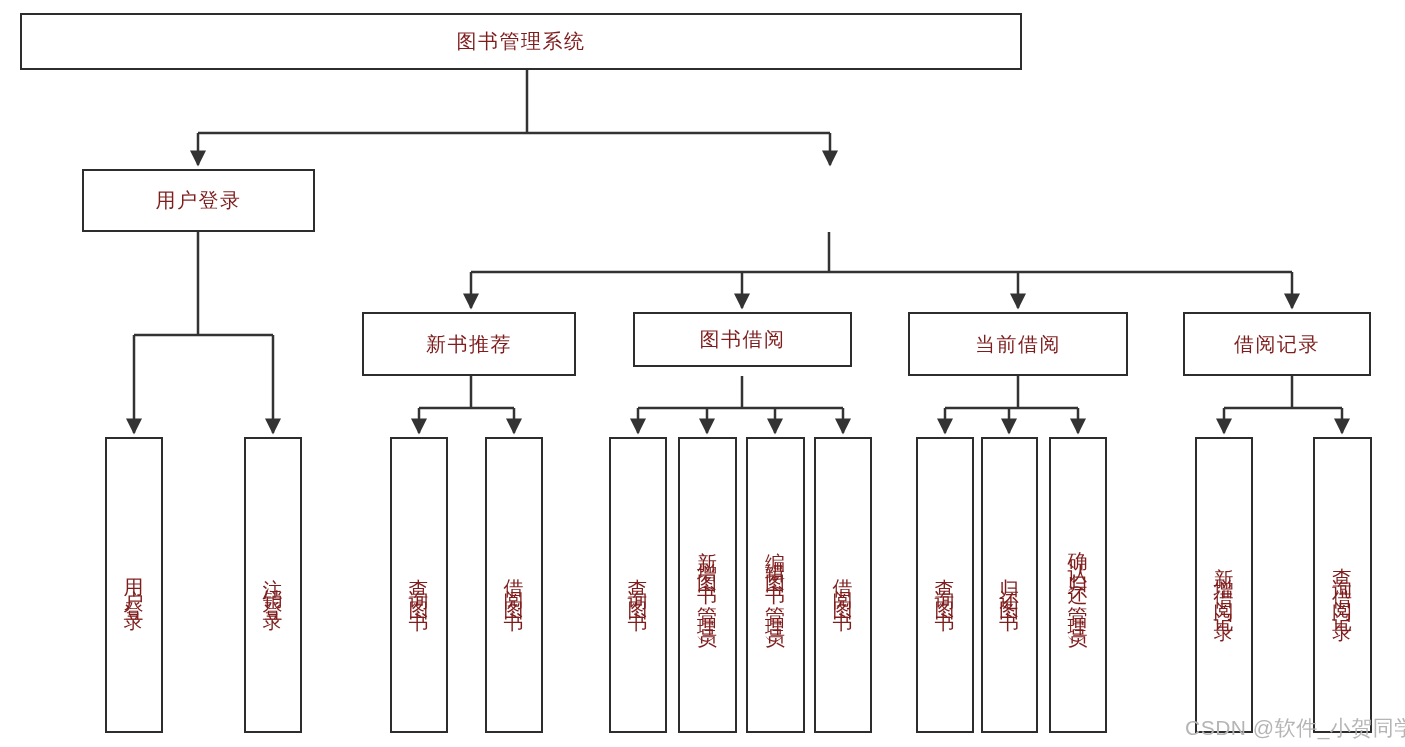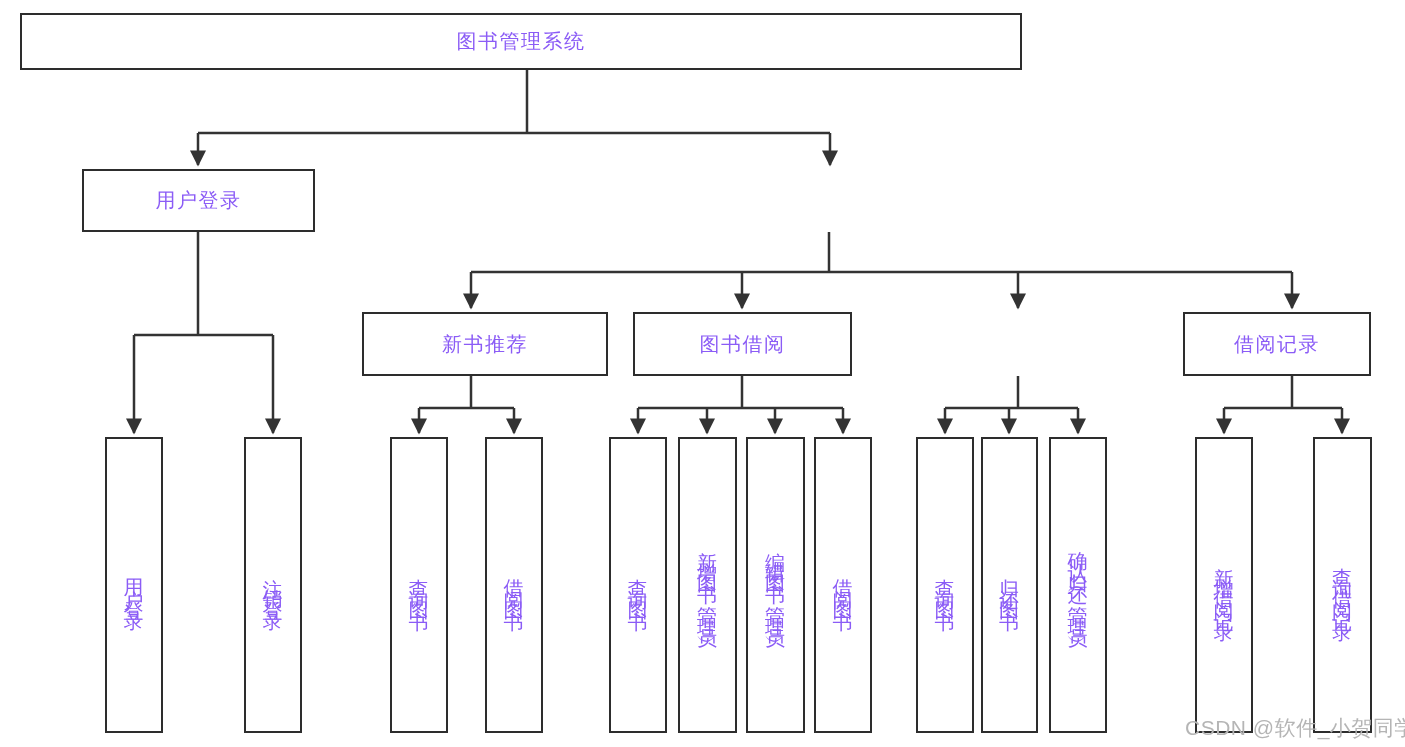--- a/index.html
+++ b/index.html
@@ -10,41 +10,41 @@
     font-family:"Liberation Sans","DejaVu Sans",sans-serif;
     overflow:hidden;
   }
   #wires{position:absolute;left:0;top:0;z-index:1;pointer-events:none;}
   .box{
     position:absolute;
     box-sizing:border-box;
     background:#ffffff;
     border:2.5px solid #2d2d2d;
     display:flex;align-items:center;justify-content:center;
-    color:#8b5cf6;
+    color:#7f1d1d;
     z-index:2;
   }
   .h{font-size:20px;letter-spacing:1.5px;white-space:nowrap;}
   .v span{
     display:block;
     writing-mode:vertical-rl;
     text-orientation:mixed;
     font-size:20px;
     line-height:1.1;
     letter-spacing:11px;
     white-space:nowrap;
   }
   
   .n-root   {left:20px;  top:13px;  width:1002px;height:57px;}
   .n-c0     {left:82px;  top:169px; width:233px; height:63px;}
   .n-c1     {left:713px; top:169px; width:233px; height:63px;}
   .n-c0-0   {left:105px; top:437px; width:58px;  height:296px;}
   .n-c0-1   {left:244px; top:437px; width:58px;  height:296px;}
-  .n-c1-0   {left:362px; top:312px; width:246px; height:64px;text-align:center;}
-  .n-c1-1   {left:633px; top:312px; width:219px; height:64px;}
+  .n-c1-0   {left:362px; top:312px; width:214px; height:64px;text-align:center;}
+  .n-c1-1   {left:633px; top:312px; width:219px; height:55px;}
   .n-c1-2   {left:908px; top:312px; width:220px; height:64px;}
   .n-c1-3   {left:1183px;top:312px; width:188px; height:64px;}
   .n-c1-0-0 {left:390px; top:437px; width:58px;  height:296px;}
   .n-c1-0-1 {left:485px; top:437px; width:58px;  height:296px;}
   .n-c1-1-0 {left:609px; top:437px; width:58px;  height:296px;}
   .n-c1-1-1 {left:678px; top:437px; width:59px;  height:296px;}
   .n-c1-1-2 {left:746px; top:437px; width:59px;  height:296px;}
   .n-c1-1-3 {left:814px; top:437px; width:58px;  height:296px;}
   .n-c1-2-0 {left:916px; top:437px; width:58px;  height:296px;}
   .n-c1-2-1 {left:981px; top:437px; width:57px;  height:296px;}
@@ -96,20 +96,21 @@
     <path d="M1224,408 V433" fill="none" stroke="#333333" stroke-width="2.5" marker-end="url(#arrow)"></path>
     <path d="M1342,408 V433" fill="none" stroke="#333333" stroke-width="2.5" marker-end="url(#arrow)"></path>
   </svg>
 
   <div class="box h n-root">图书管理系统</div>
 
   <div class="box h n-c0">用户登录</div>
 
   <div class="box h n-c1-0">新书推荐</div>
   <div class="box h n-c1-1">图书借阅</div>
+  <div class="box h n-c1-2">当前借阅</div>
   <div class="box h n-c1-3">借阅记录</div>
 
   <div class="box v n-c0-0">
     <span>用户登录</span>
     </div>
   <div class="box v n-c0-1">
     <span>注销登录</span>
     </div>
 
   <div class="box v n-c1-0-0">

